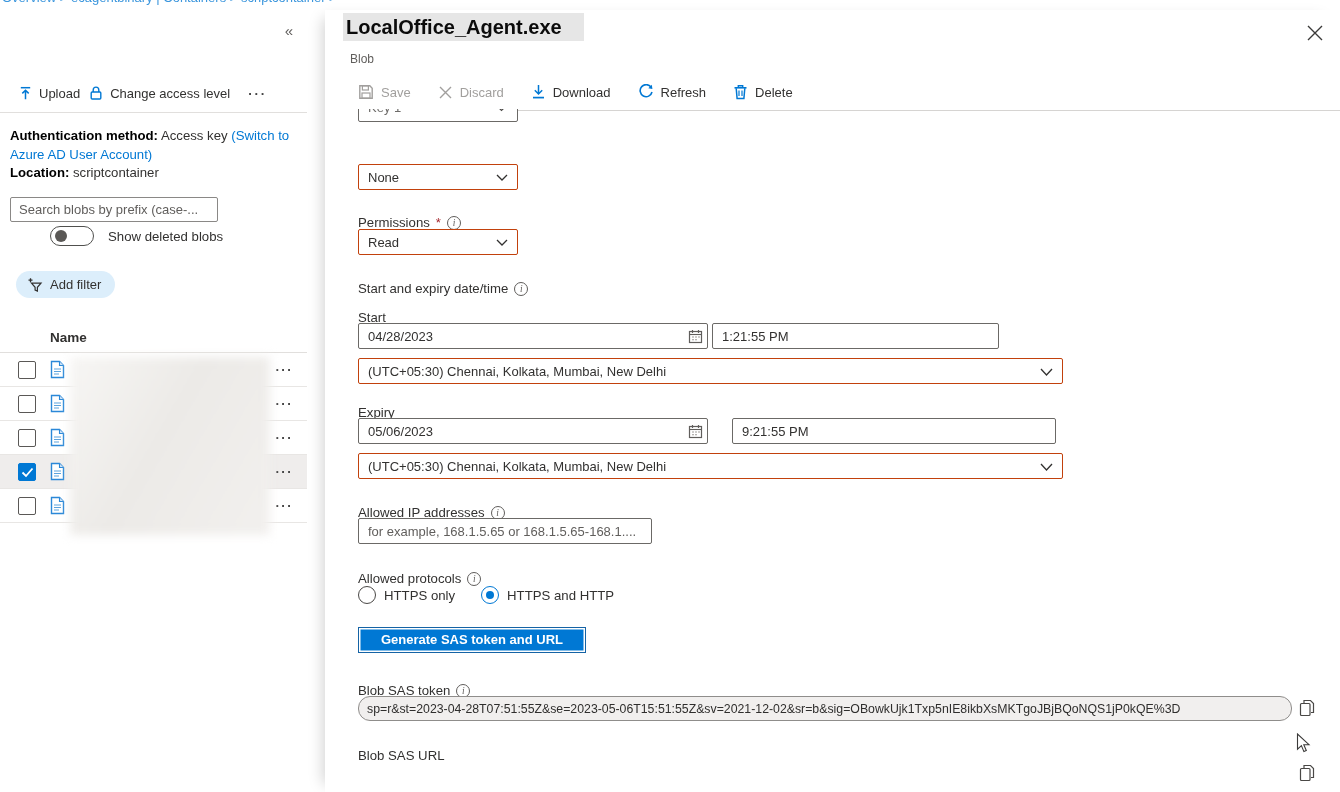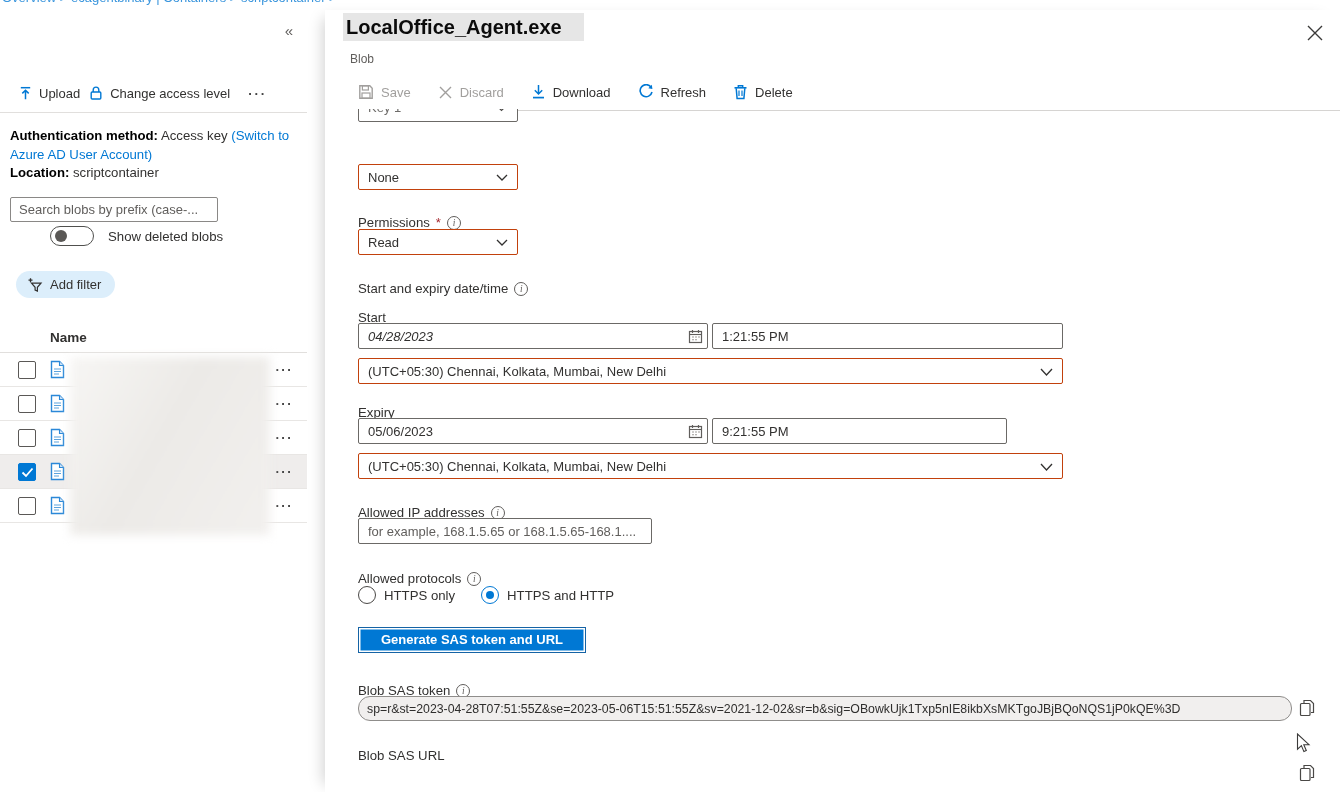--- a/index.html
+++ b/index.html
@@ -310,50 +310,50 @@
           </svg>
         </span>
     </div>
 
     <div class="f-label" style="top:271px">
       <span>Start and expiry date/time</span>
       <span class="info-icon">i</span>
     </div>
 
     <div class="f-label" style="top:300px">Start</div>
-    <input class="tinput" style="top: 313px; left: 33px; width: 350px; font-style: italic;" value="04/28/2023">
+    <input class="tinput" style="top: 313px; left: 33px; width: 350px;" value="04/28/2023">
     <span class="cal-icon" style="top:319px; left:363px">
       <svg width="15" height="15" viewBox="0 0 15 15">
           <rect x="1.5" y="2.5" width="12" height="11" stroke="#605e5c" stroke-width="1.2" fill="#fff"></rect>
           <path d="M1.5 5.5h12" stroke="#605e5c" stroke-width="1.1"></path>
           <path d="M4.5 1v3M10.5 1v3" stroke="#605e5c" stroke-width="1.2"></path>
           <path d="M4 8h2M7 8h2M10 8h2M4 10.7h2M7 10.7h2" stroke="#9d9b99" stroke-width="1.1"></path>
         </svg>
     </span>
-    <input class="tinput" style="top: 313px; left: 387px; width: 351px;" value="1:21:55 PM">
+    <input class="tinput" style="top: 313px; left: 387px; width: 287px;" value="1:21:55 PM">
     <div class="selbox" style="top:348px; left:33px; width:705px">
       <span class="val">(UTC+05:30) Chennai, Kolkata, Mumbai, New Delhi</span>
       <span class="chev">
           <svg width="13" height="9" viewBox="0 0 13 9">
             <polyline points="1,1 6.5,7 12,1" fill="none" stroke="#323130" stroke-width="1.3"></polyline>
           </svg>
         </span>
     </div>
 
     <div class="f-label" style="top:395px">Expiry</div>
     <input class="tinput" style="top: 408px; left: 33px; width: 350px;" value="05/06/2023">
     <span class="cal-icon" style="top:414px; left:363px">
       <svg width="15" height="15" viewBox="0 0 15 15">
           <rect x="1.5" y="2.5" width="12" height="11" stroke="#605e5c" stroke-width="1.2" fill="#fff"></rect>
           <path d="M1.5 5.5h12" stroke="#605e5c" stroke-width="1.1"></path>
           <path d="M4.5 1v3M10.5 1v3" stroke="#605e5c" stroke-width="1.2"></path>
           <path d="M4 8h2M7 8h2M10 8h2M4 10.7h2M7 10.7h2" stroke="#9d9b99" stroke-width="1.1"></path>
         </svg>
     </span>
-    <input class="tinput" style="top: 408px; left: 387px; width: 295px;" value="9:21:55 PM">
+    <input class="tinput" style="top: 408px; left: 407px; width: 324px;" value="9:21:55 PM">
     <div class="selbox" style="top:443px; left:33px; width:705px">
       <span class="val">(UTC+05:30) Chennai, Kolkata, Mumbai, New Delhi</span>
       <span class="chev">
           <svg width="13" height="9" viewBox="0 0 13 9">
             <polyline points="1,1 6.5,7 12,1" fill="none" stroke="#323130" stroke-width="1.3"></polyline>
           </svg>
         </span>
     </div>
 
     <div class="f-label" style="top:495px">

